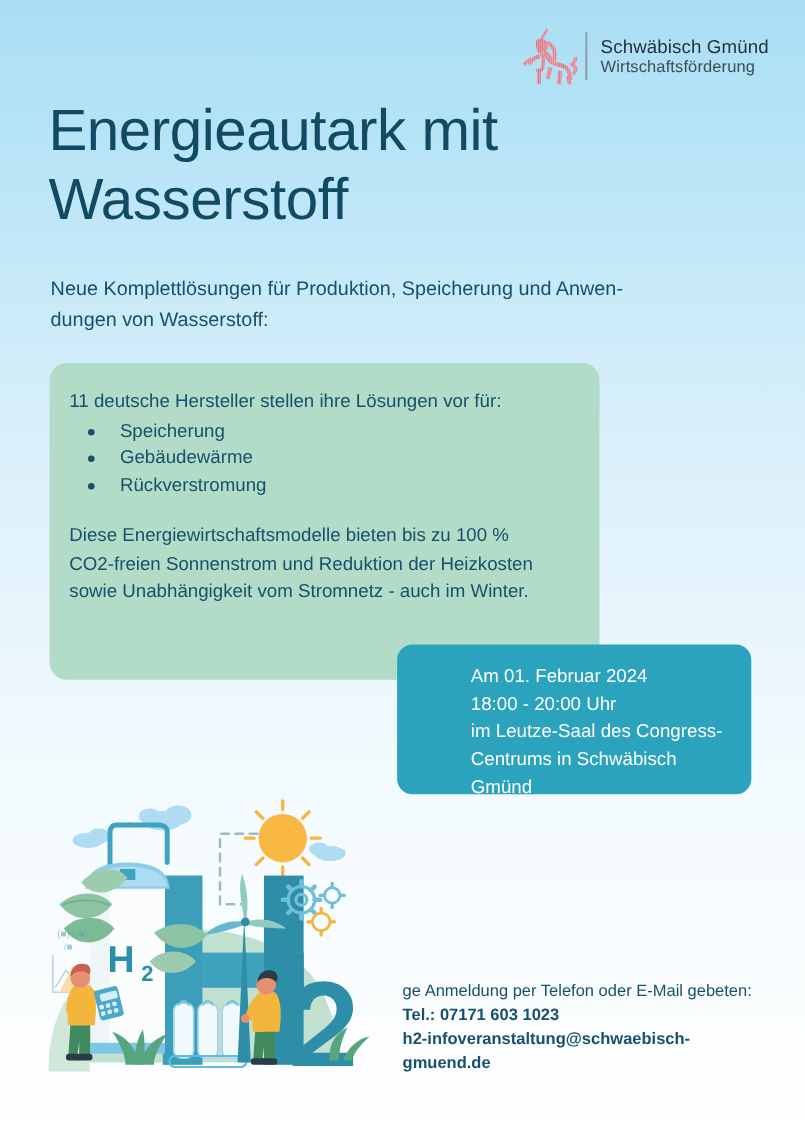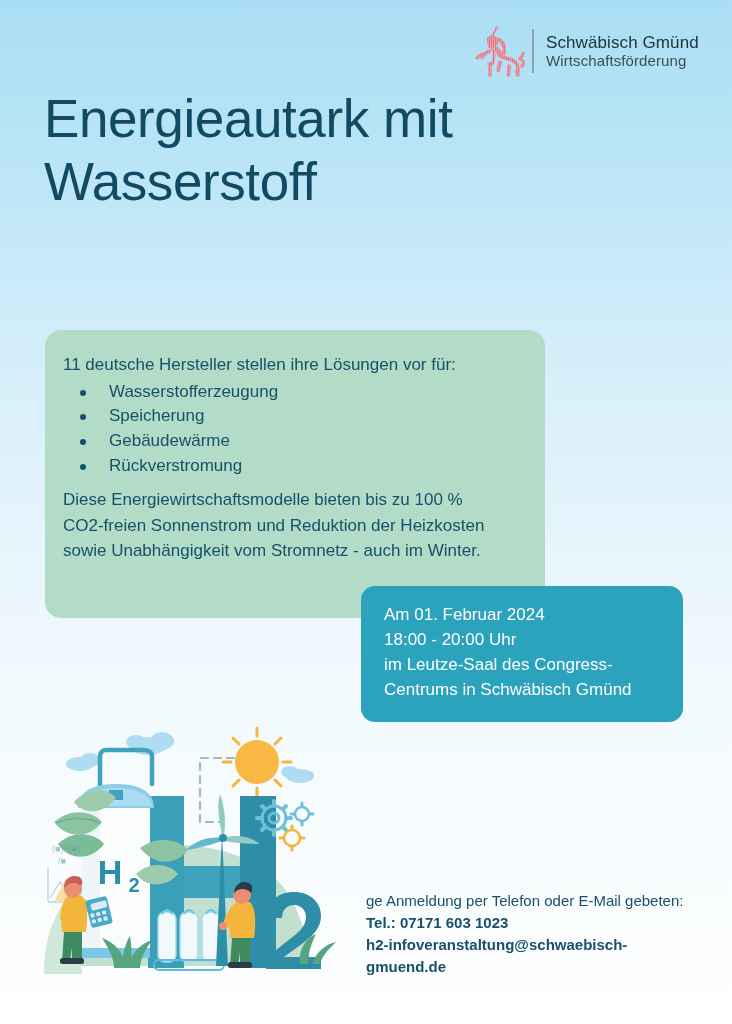--- a/index.html
+++ b/index.html
@@ -56,28 +56,28 @@
   .gb-lead { font-size:17px; line-height:1.5; color:#17506a; margin:0 0 2px 0; }
   .gb-list { list-style:none; margin:0 0 0 0; padding:0; }
   .gb-list li {
     position:relative; font-size:17px; line-height:1.47; color:#17506a;
     padding-left:46px;
   }
   .gb-list li::before {
     content:""; position:absolute; left:17px; top:10px;
     width:6px; height:6px; border-radius:50%; background:#17506a;
   }
-  .gb-para { font-size:17px; line-height:1.48; color:#17506a; margin-top:8px; }
+  .gb-para { font-size:17px; line-height:1.48; color:#17506a; margin-top:20px; }
 
   
   .teal-box {
     position:absolute; left:361px; top:586px; width:322px; height:136px;
     background:#2ba3bd; border-radius:14px;
   }
-  .teal-inner { padding:16px 20px 0 23px; }
+  .teal-inner { padding:16px 20px 0 36px;margin-left:31px; }
   .teal-inner div { font-size:17px; line-height:1.48; color:#ffffff; }
 
   
   .contact { position:absolute; left:366px; top:890px; width:336px; }
   .contact div { font-size:15px; line-height:1.47; color:#17506a; }
   .contact .bold { font-weight:bold; }
 
   
   .illu { position:absolute; left:44px; top:726px; width:320px; height:270px; }
 </style>
@@ -136,26 +136,29 @@
       <div class="logo-line1">Schwäbisch Gmünd</div>
       <div class="logo-line2">Wirtschaftsförderung</div>
     </div>
   </div>
 
   <div class="title">
     <div>Energieautark mit</div>
     <div>Wasserstoff</div>
   </div>
 
+  <div class="intro">
+    <div>Neue Komplettlösungen für Produktion, Speicherung und Anwen-</div>
+    <div>dungen von Wasserstoff:</div>
+  </div>
 
   <div class="green-box">
     <div class="green-inner">
       <div class="gb-lead">11 deutsche Hersteller stellen ihre Lösungen vor für:</div>
       <ul class="gb-list">
-        <li>Wasserstofferzeugung</li>
         <li>Speicherung</li>
         <li>Gebäudewärme</li>
         <li>Rückverstromung</li>
       </ul>
       <div class="gb-para">
         <div>Diese Energiewirtschaftsmodelle bieten bis zu 100 %</div>
         <div>CO2-freien Sonnenstrom und Reduktion der Heizkosten</div>
         <div>sowie Unabhängigkeit vom Stromnetz - auch im Winter.</div>
       </div>
     </div>

